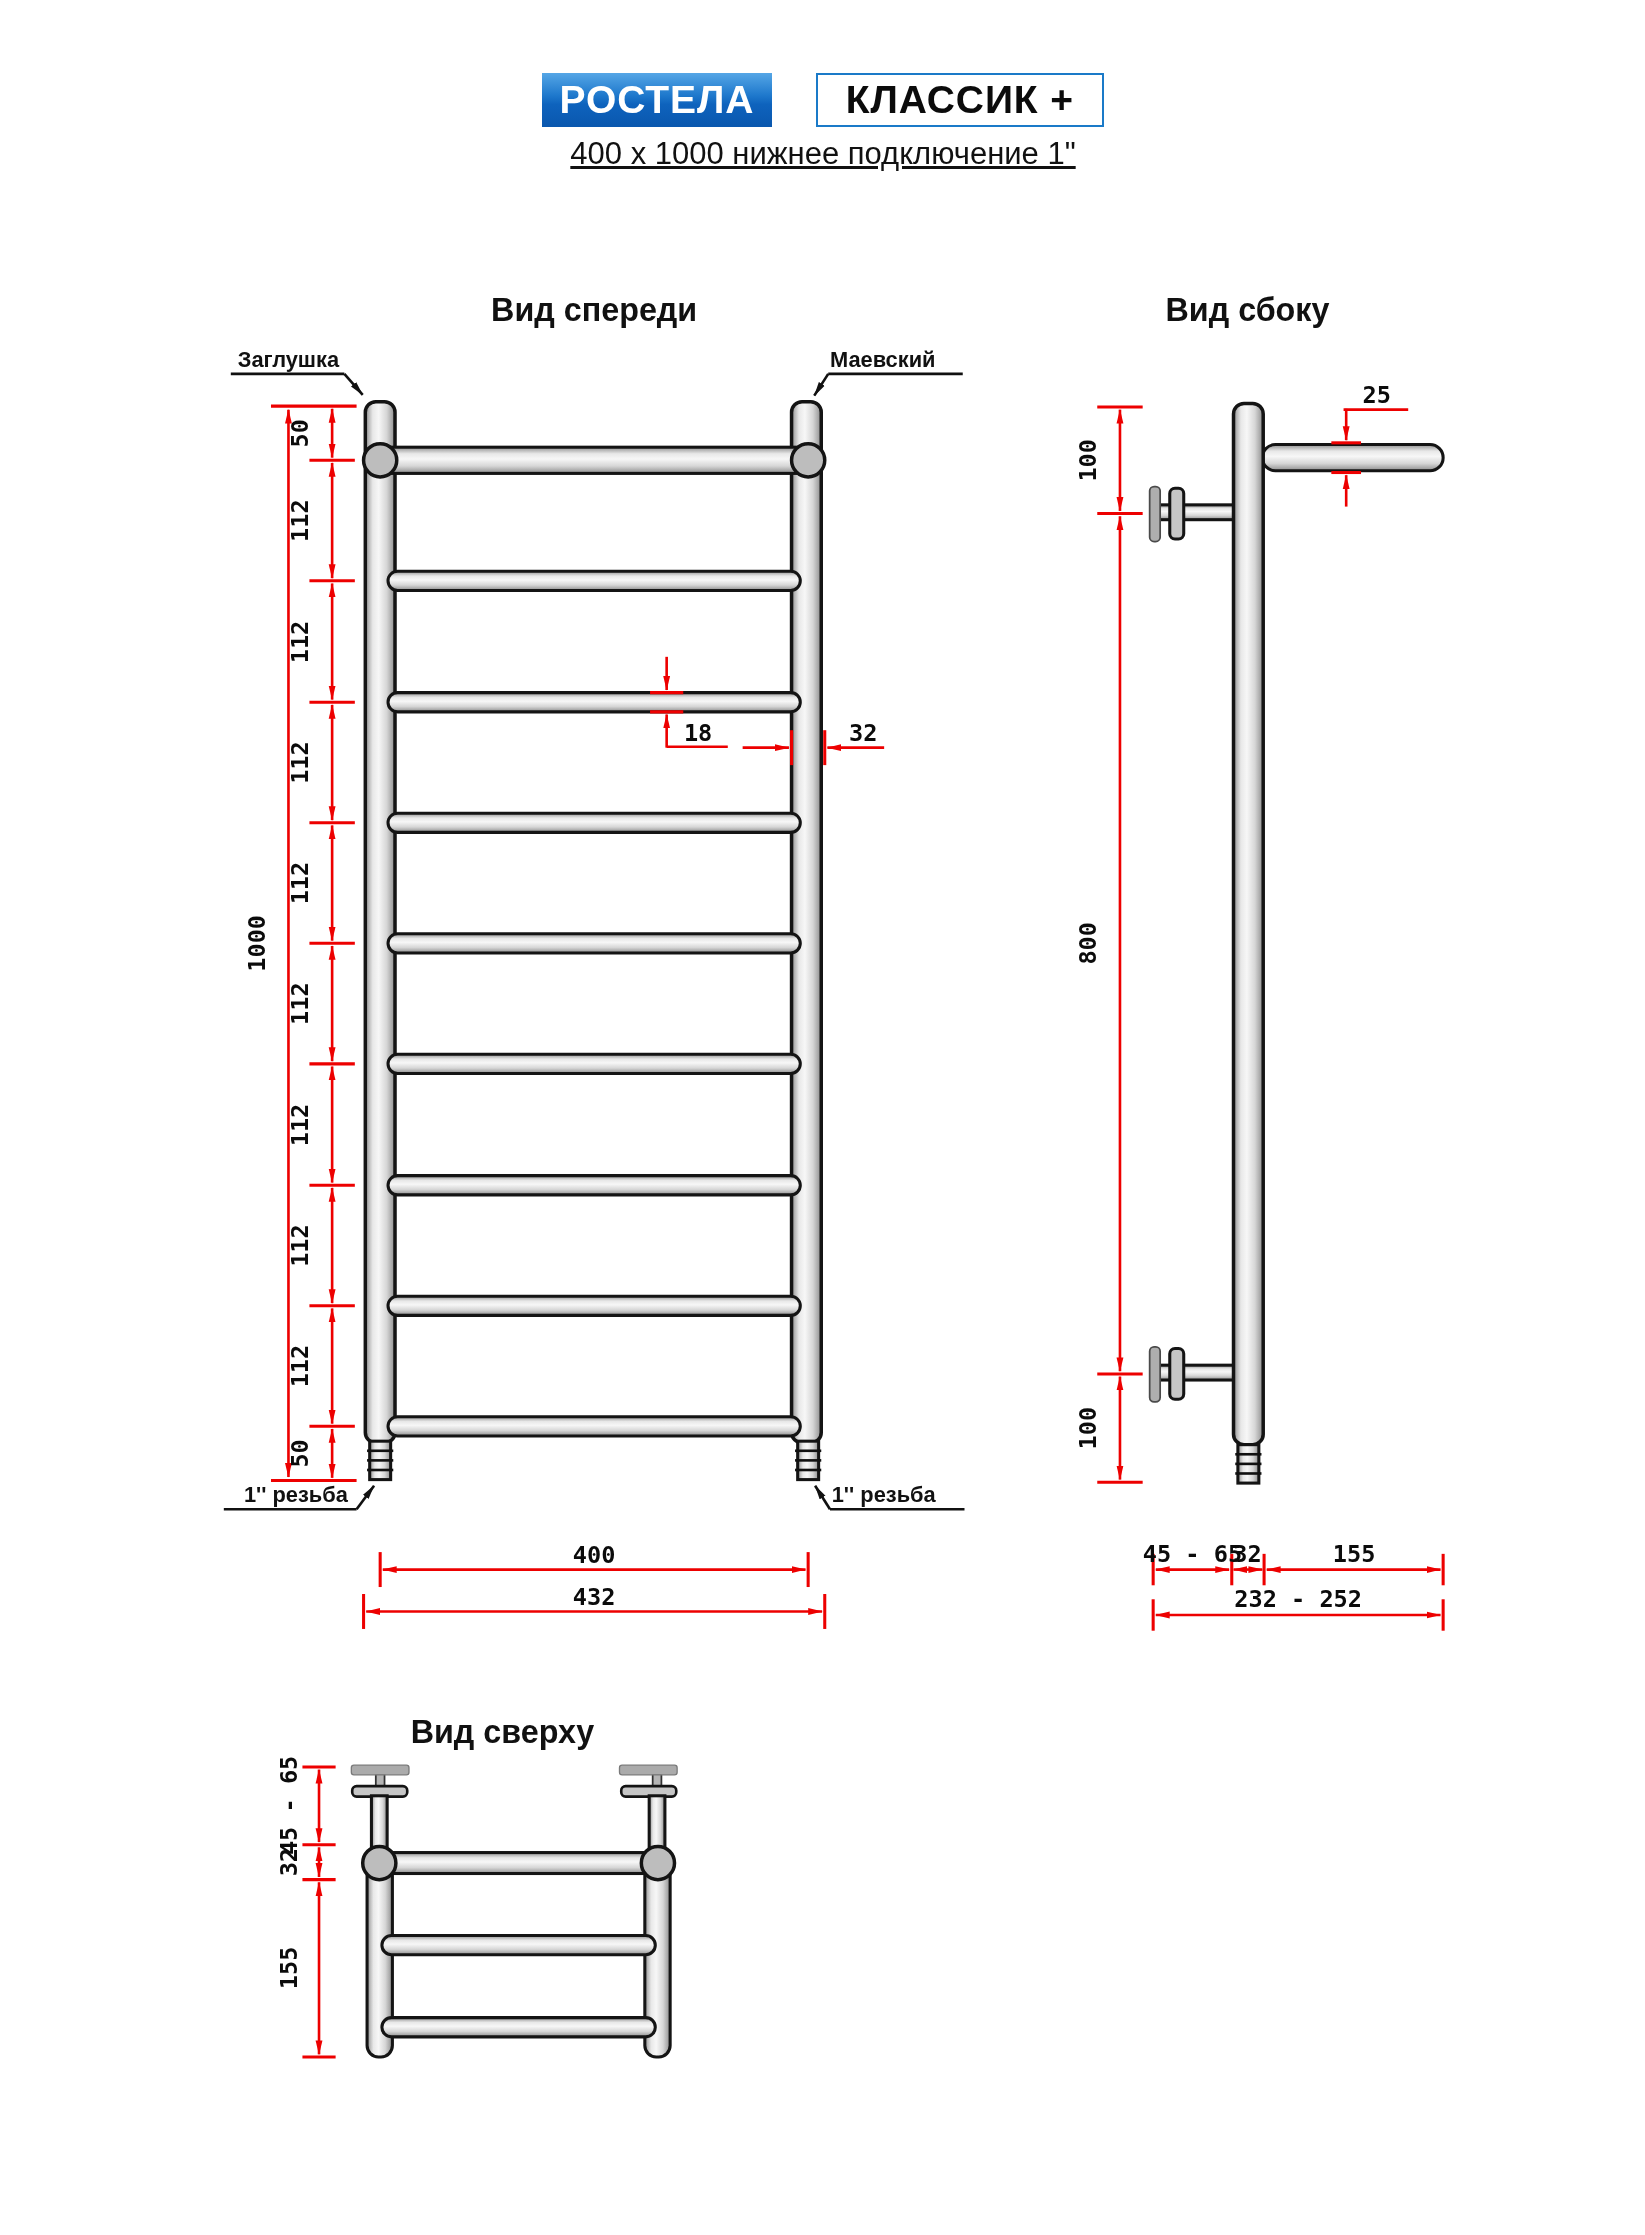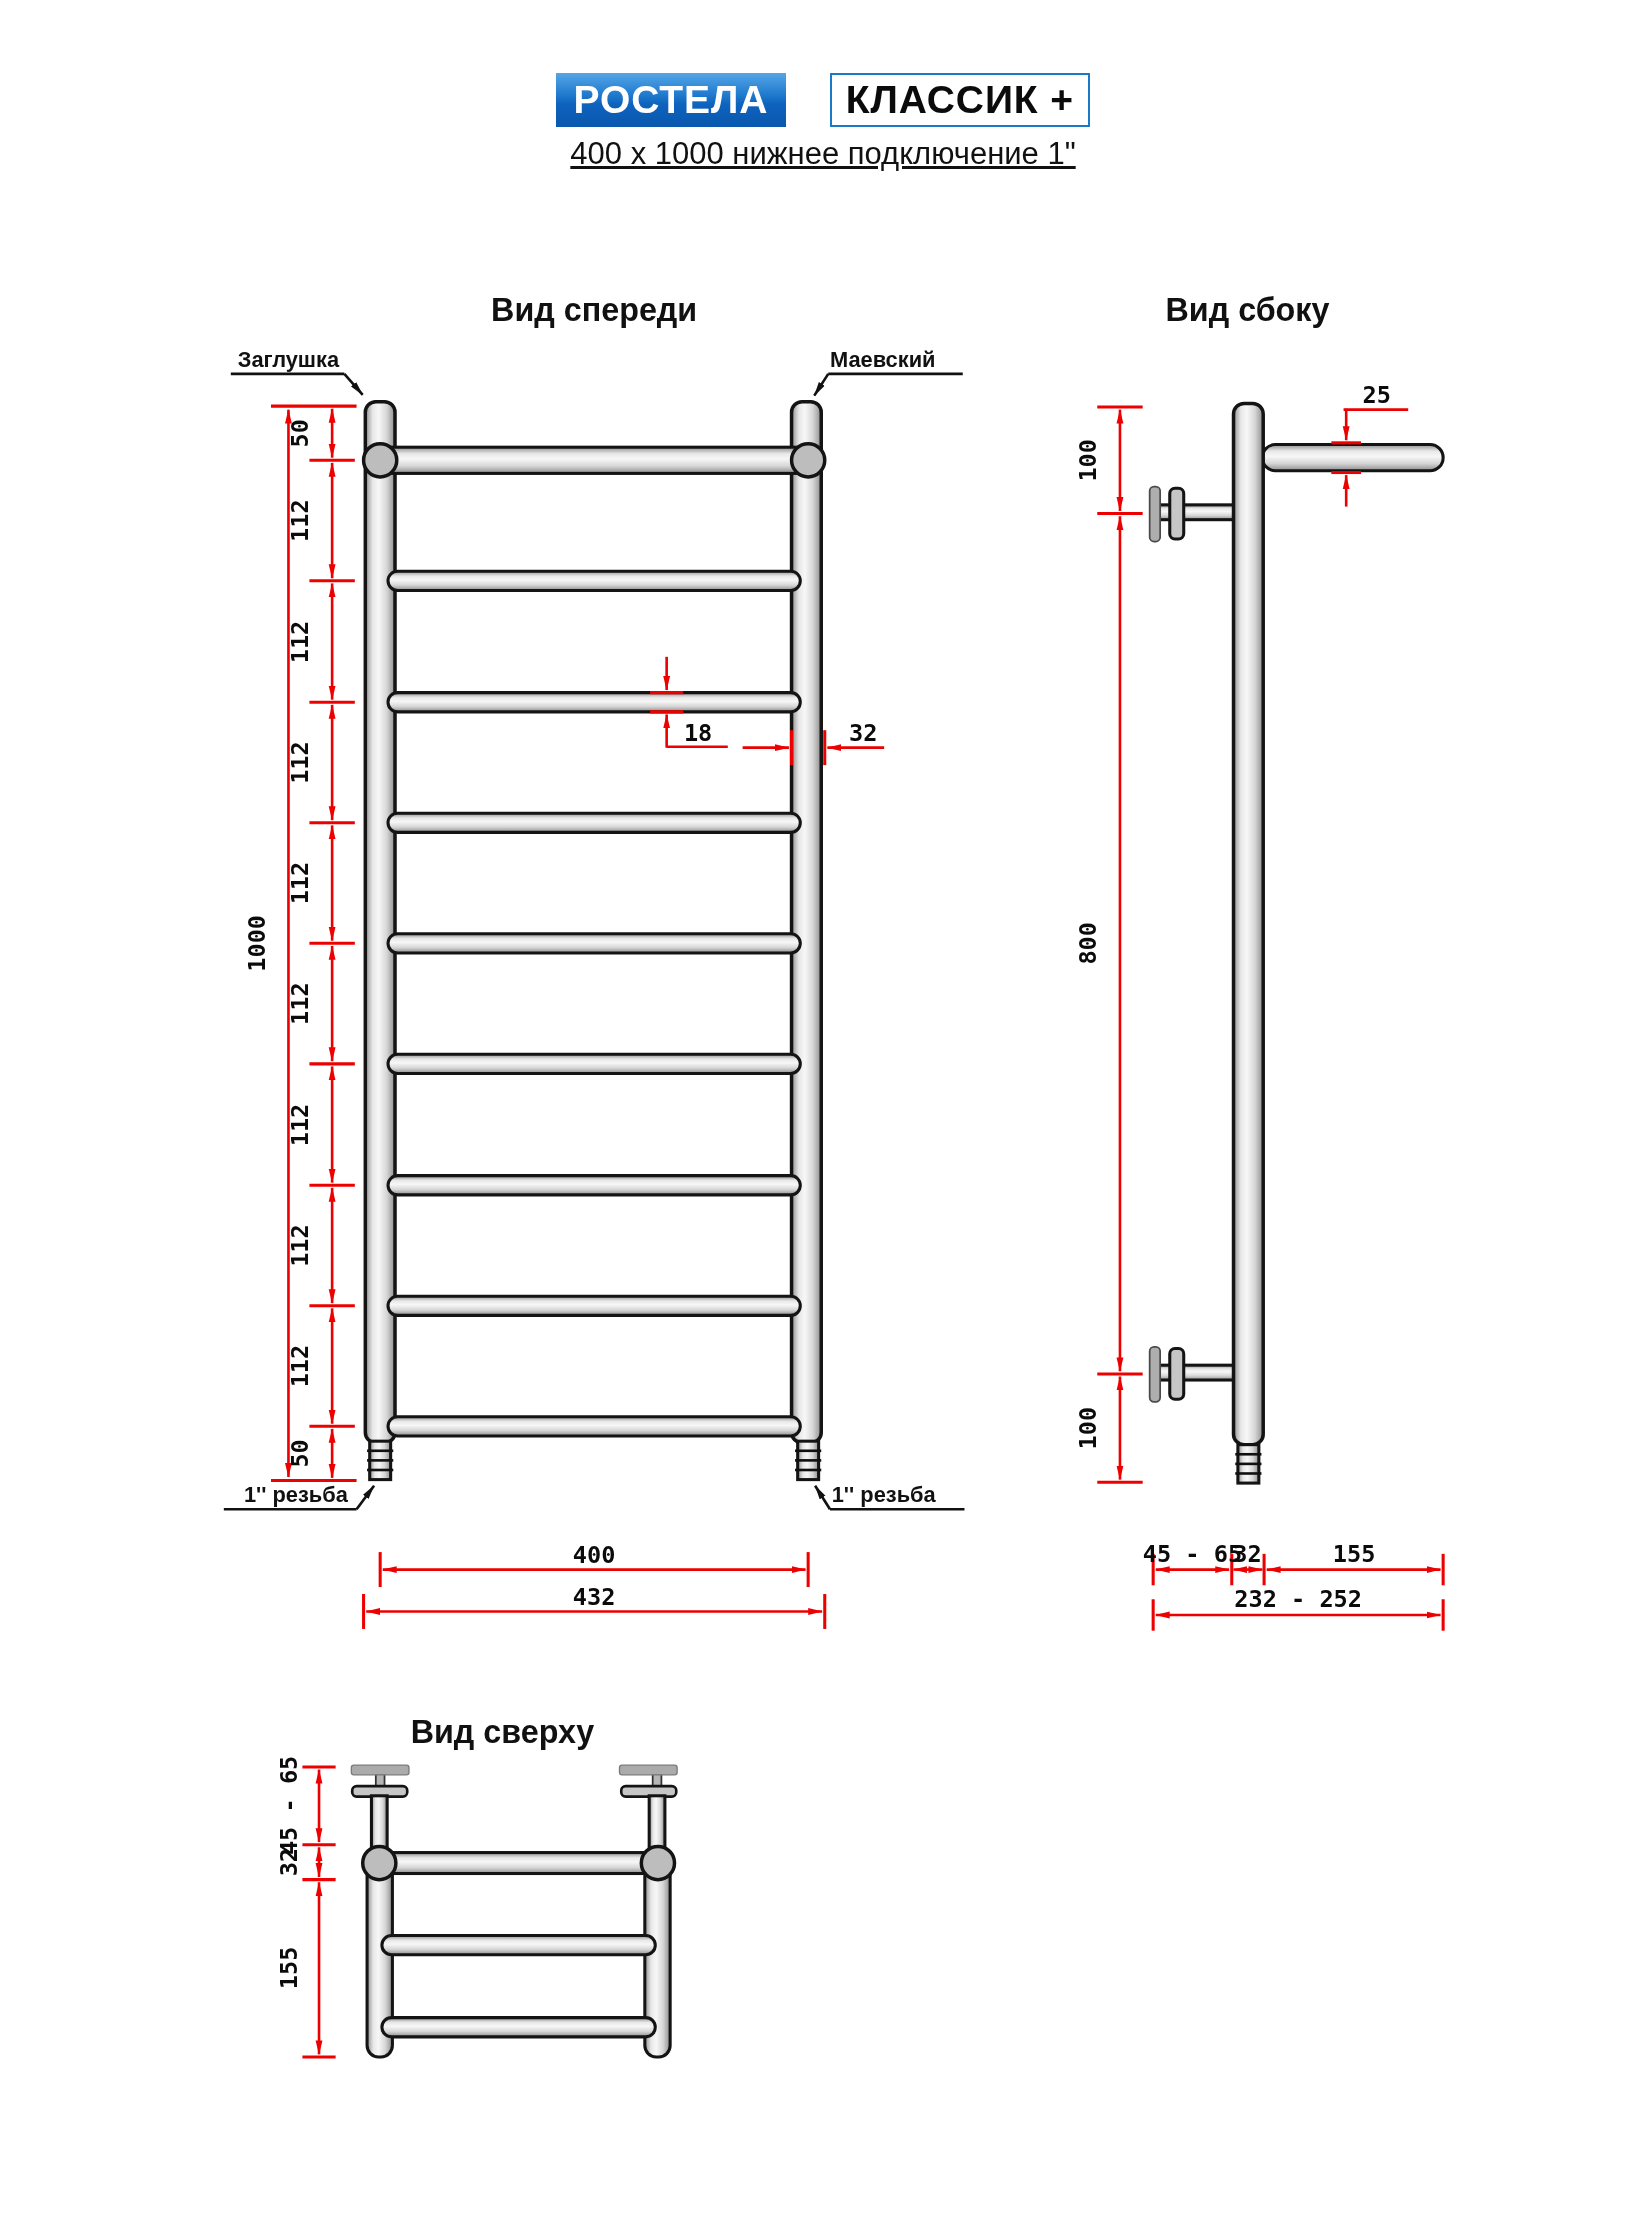--- a/index.html
+++ b/index.html
@@ -4,21 +4,21 @@
 <style>
   html,body{margin:0;padding:0;}
   body{width:1646px;height:2236px;background:#ffffff;position:relative;overflow:hidden;
        font-family:"Liberation Sans",sans-serif;}
   .hdr{position:absolute;top:73px;left:0;right:0;display:flex;justify-content:center;
        align-items:stretch;gap:18px;height:54px;}
   .brand-box{background:linear-gradient(180deg,#55a6e6 0%,#1e78cc 42%,#0e63bd 58%,#0a57ae 100%);
        color:#fff;font-weight:bold;font-size:39px;line-height:54px;padding:0 17.5px;
        letter-spacing:0.9px;}
   .model-box{background:#fff;border:2.6px solid #1a7ac8;color:#0b0b0b;font-weight:bold;
-       font-size:39px;line-height:49px;padding:0 14px;letter-spacing:0.9px;margin-left:26px;}
+       font-size:39px;line-height:49px;padding:0 28px;letter-spacing:0.9px;margin-left:26px;}
   .subtitle{position:absolute;top:136px;left:0;right:0;text-align:center;
        font-size:31px;color:#111;text-decoration:underline;}
   svg{position:absolute;left:0;top:0;}
   .t-title{font:bold 37px "Liberation Sans",sans-serif;fill:#111;}
   .t-label{font:bold 25px "Liberation Sans",sans-serif;fill:#111;}
   .t-dim{font:bold 27px "DejaVu Sans Mono",monospace;fill:#0b0b0b;}
   .ln-b{stroke:#111;stroke-width:3;fill:none;}
   .ln-r{stroke:#ed0000;stroke-width:3;fill:none;}
   .tick{stroke:#ed0000;stroke-width:3.5;fill:none;}
   .tube{stroke:#141414;stroke-width:3.5;}

